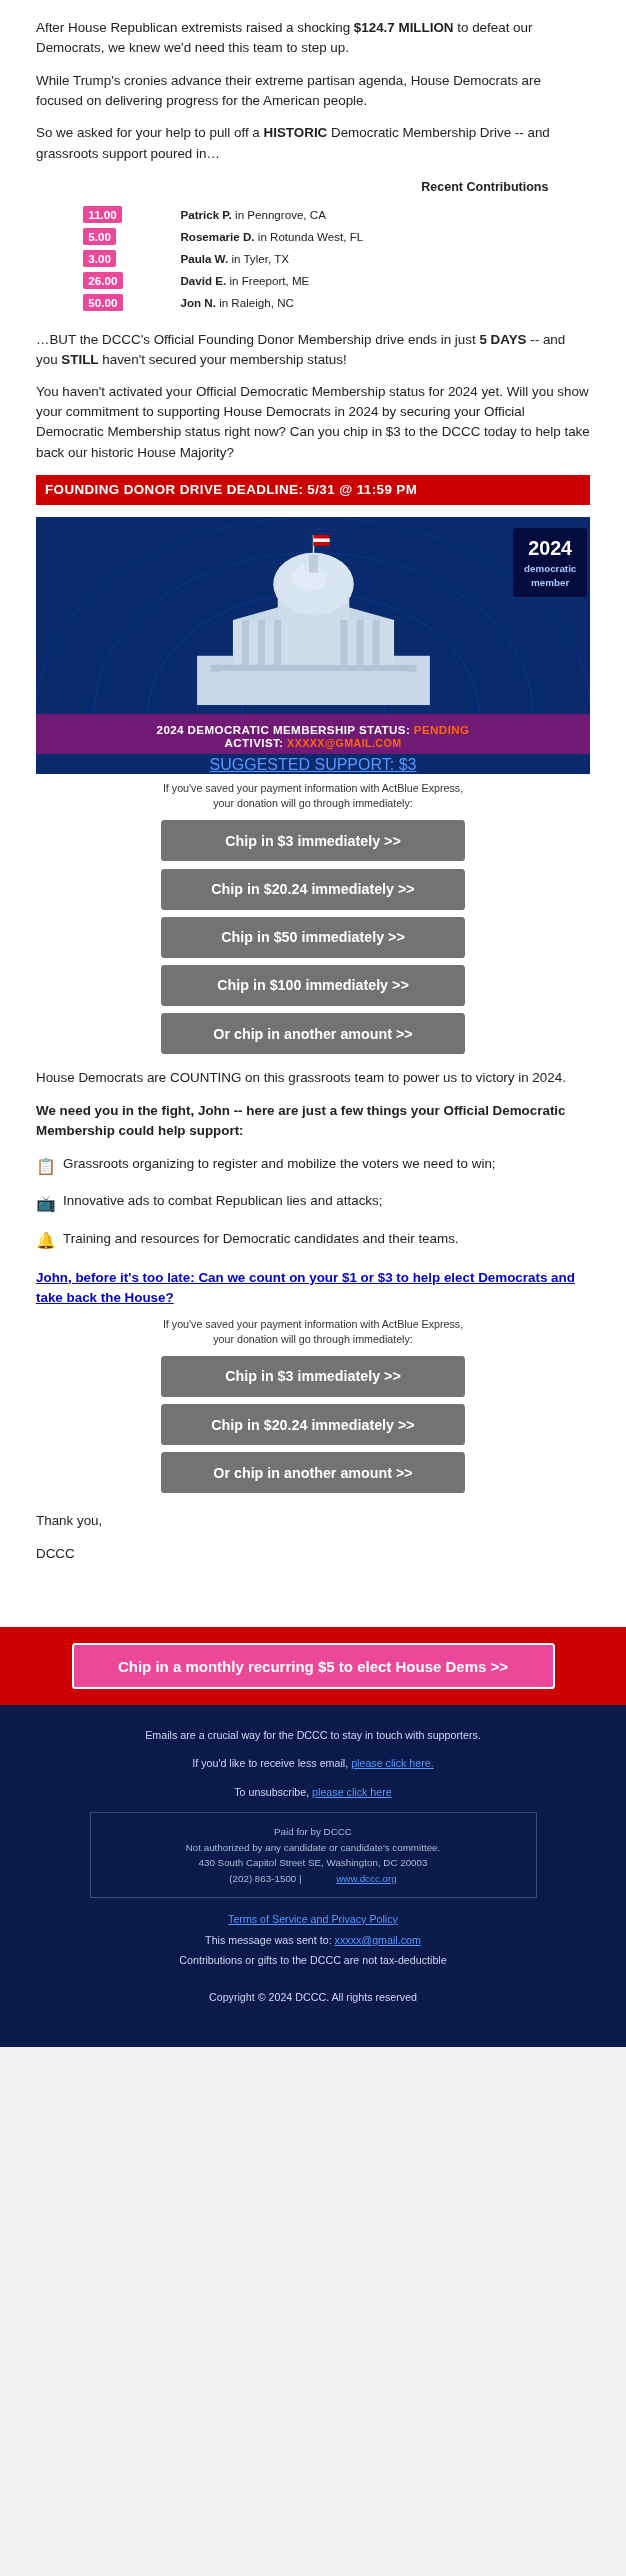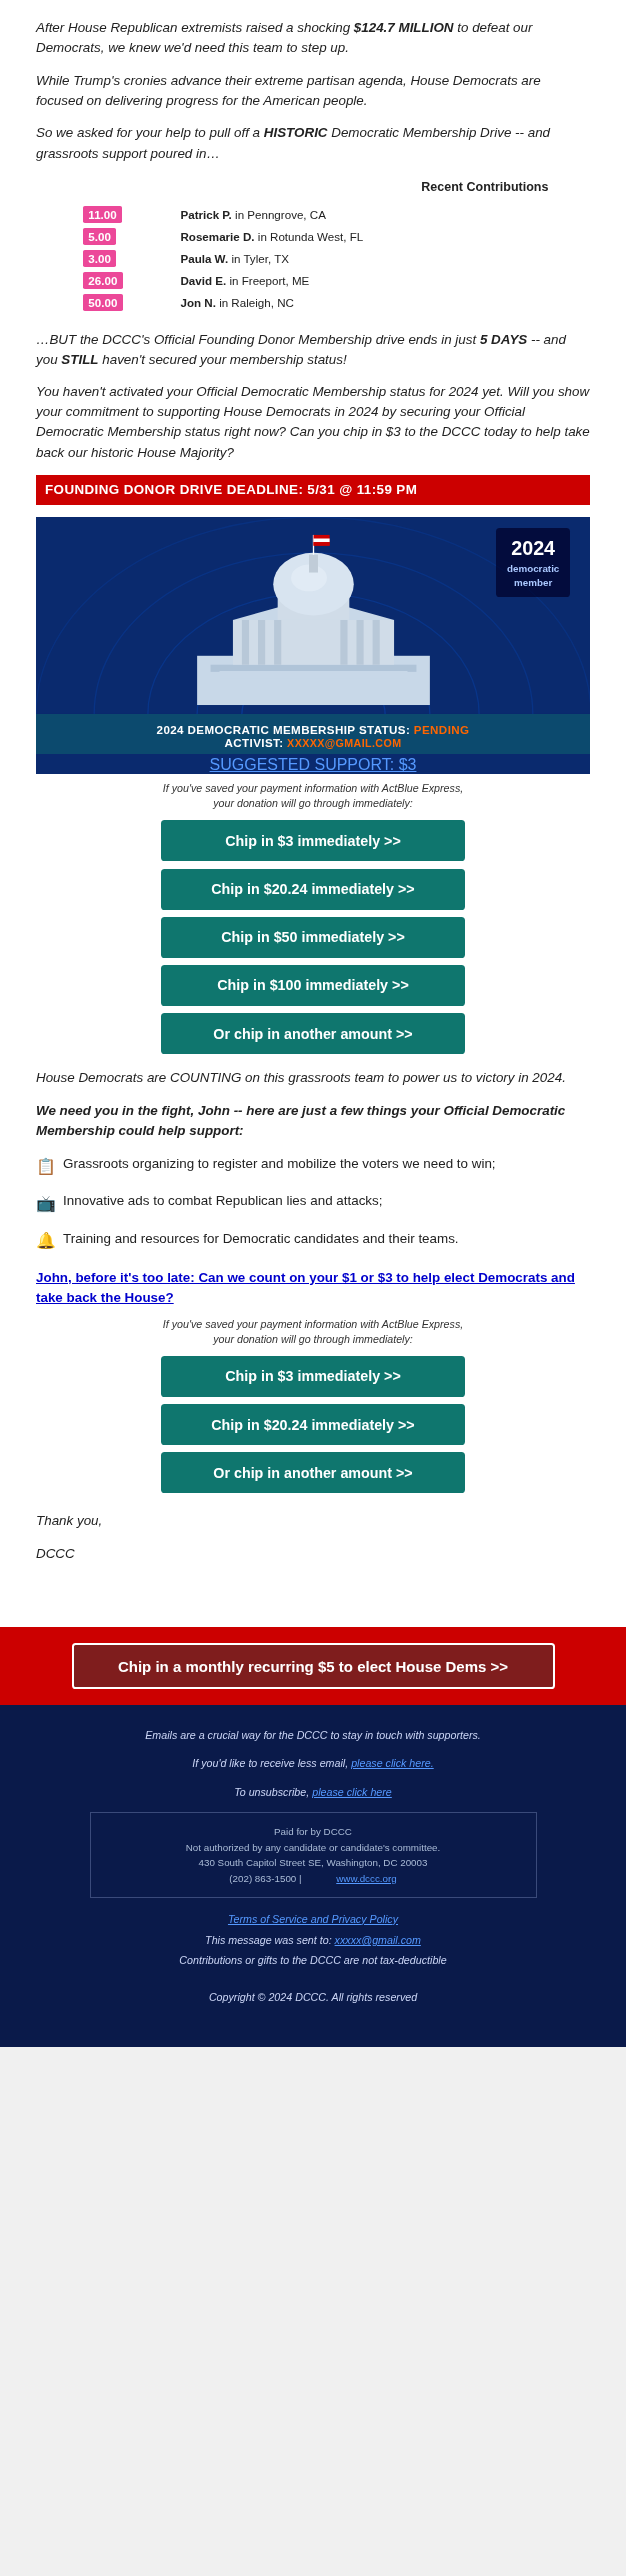--- a/index.html
+++ b/index.html
@@ -14,21 +14,20 @@
       background: #fff;
       width: 626px;
       margin: 0 auto;
     }
     .content-body {
       padding: 18px 36px;
     }
     p {
       margin-bottom: 12.5px;
       line-height: 1.5;
-      font-style: italic;
     }
     .bold { font-weight: bold; }
     .historic { font-weight: bold; }
 
     
     .recent-contributions {
       margin: 16px auto;
       width: 85%;
     }
     .rc-title {
@@ -73,21 +72,21 @@
       position: relative;
       width: 100%;
       background: #0a2a6e;
       text-align: center;
       padding: 0;
       overflow: hidden;
     }
     .badge-2024 {
       position: absolute;
       top: 10.7px;
-      right: 20px;
+      right: 3px;
       background: rgba(0,0,40,0.7);
       color: #fff;
       padding: 7.2px 10.7px;
       border-radius: 3.6px;
       text-align: center;
       font-size: 11.6px;
       font-weight: bold;
       line-height: 1.4;
     }
     .badge-year {
@@ -95,21 +94,21 @@
       font-weight: bold;
       display: block;
     }
     .badge-sub {
       font-size: 9.8px;
       display: block;
       color: #aac8ff;
     }
 
     .membership-status {
-      background: #0c4a6e;
+      background: #701a75;
       color: #fff;
       text-align: center;
       padding: 9px 18px 5.4px;
       font-size: 11.6px;
       font-weight: bold;
       letter-spacing: 0.4px;
     }
     .status-pending {
       color: #ff6600;
     }
@@ -136,21 +135,21 @@
 
     
     .donation-buttons {
       display: flex;
       flex-direction: column;
       align-items: center;
       gap: 7.2px;
       margin: 9px 0 14.3px;
     }
     .btn-donate {
-      background: #0f766e;
+      background: #737373;
       color: #fff;
       font-size: 14.3px;
       font-weight: bold;
       border: none;
       border-radius: 3.6px;
       padding: 12.5px 18px;
       width: 304px;
       text-align: center;
       cursor: pointer;
       display: block;
@@ -183,21 +182,21 @@
     }
 
     
     .bottom-cta-section {
       background: #cc0000;
       padding: 16px 36px;
       text-align: center;
       margin-top: 18px;
     }
     .btn-monthly {
-      background: #7f1d1d;
+      background: #ec4899;
       color: #fff;
       font-size: 15px;
       font-weight: bold;
       border: 2.7px solid #fff;
       border-radius: 3.6px;
       padding: 12.5px 18px;
       width: 100%;
       max-width: 483px;
       cursor: pointer;
       display: block;

